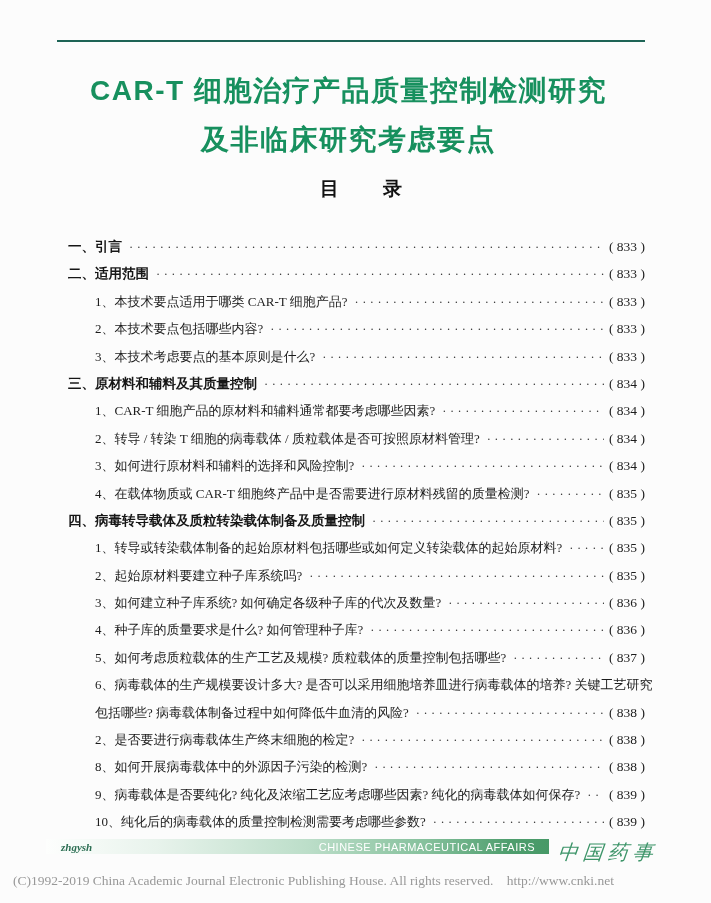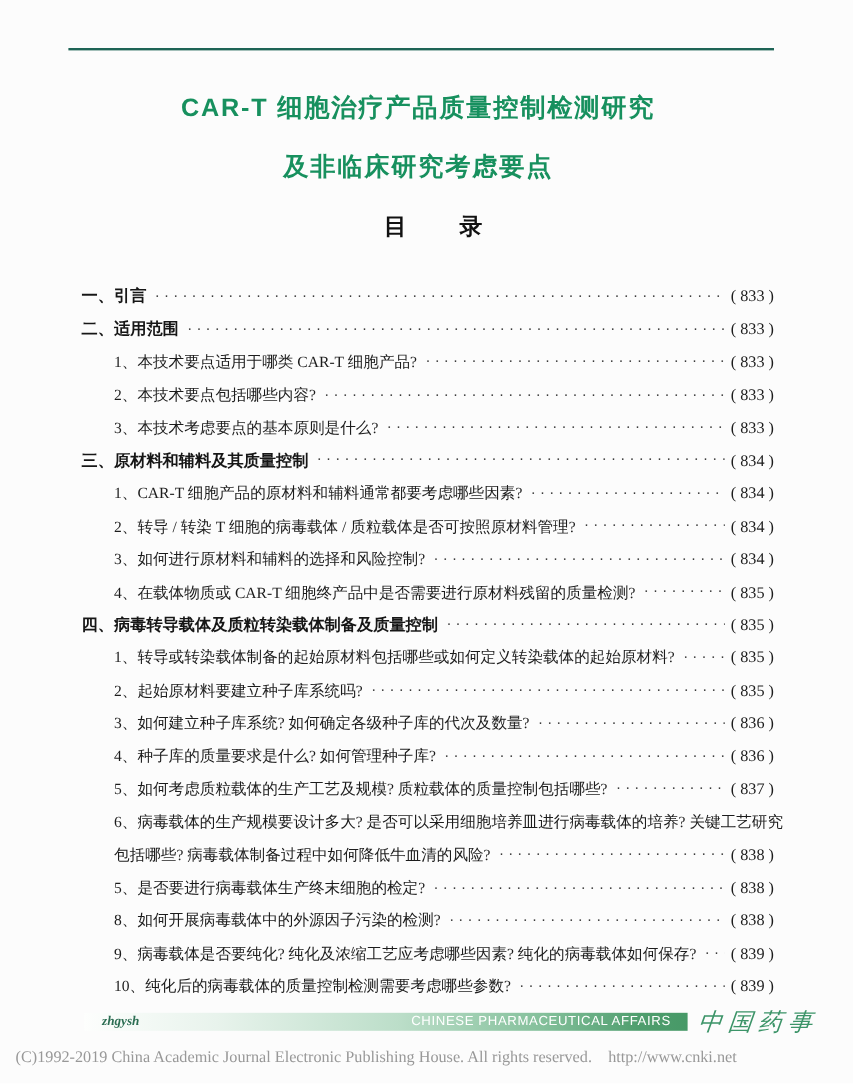--- a/index.html
+++ b/index.html
@@ -27,21 +27,21 @@
   .rule {
     position:absolute; top:40px; left:57px; width:588px;
     border-top:2px solid #1e6456;
   }
 
   
   .title {
     position:absolute; top:66px; left:0; right:14px;
     text-align:center; color:#17905e;
     font-family:"Liberation Sans","DejaVu Sans",sans-serif;
-    font-weight:bold; font-size:21px; line-height:49px; letter-spacing:1.5px;
+    font-weight:bold; font-size:28px; line-height:49px; letter-spacing:1.5px;
   }
   .title-line { display:block; }
 
   .toc-heading {
     position:absolute; top:176px; left:13px; right:0;
     text-align:center; color:#111;
     font-family:Liberation Sans, sans-serif;
     font-weight:bold; font-size:19px; letter-spacing:2px;
   }
 
@@ -66,22 +66,22 @@
     content:"··························································································································································";
     letter-spacing:3.5px; font-size:12.5px; color:#3a3a3a;
   }
   .toc-page {
     flex:0 0 auto; font-family:"Liberation Serif",serif;
     font-size:13.5px; color:#1c1c1c;
   }
 
   
   .footer-band {
-    position:absolute; top:839px; left:70px; right:0; height:24px;
-    display:flex; align-items:center;
+    position:absolute; top:839px; left:46px; right:0; height:24px;
+    display:flex; align-items:flex-start;
   }
   .footer-bar {
     flex:0 0 auto; width:503px; height:15px;
     display:flex; align-items:center;
     background:linear-gradient(90deg,#fdfefd 0%, #e8f3ec 22%, #bcdec9 52%, #84c09b 76%, #4f9e6e 92%, #479967 100%);
   }
   .journal-code {
     font-family:"Liberation Serif",serif; font-style:italic; font-weight:bold;
     font-size:11px; color:#2c6e53; padding-left:15px;
   }
@@ -235,21 +235,21 @@
           <span class="toc-text">6、病毒载体的生产规模要设计多大? 是否可以采用细胞培养皿进行病毒载体的培养? 关键工艺研究</span>
         </div>
         <div class="toc-line">
           <span class="toc-text">包括哪些? 病毒载体制备过程中如何降低牛血清的风险?</span>
           <span class="toc-leader"></span>
           <span class="toc-page">( 838 )</span>
         </div>
       </div>
       <div class="toc-row l2">
         <div class="toc-line">
-          <span class="toc-text">5、是否要进行病毒载体生产终末细胞的检定?</span>
+          <span class="toc-text">2、是否要进行病毒载体生产终末细胞的检定?</span>
           <span class="toc-leader"></span>
           <span class="toc-page">( 838 )</span>
         </div>
       </div>
       <div class="toc-row l2">
         <div class="toc-line">
           <span class="toc-text">8、如何开展病毒载体中的外源因子污染的检测?</span>
           <span class="toc-leader"></span>
           <span class="toc-page">( 838 )</span>
         </div>

